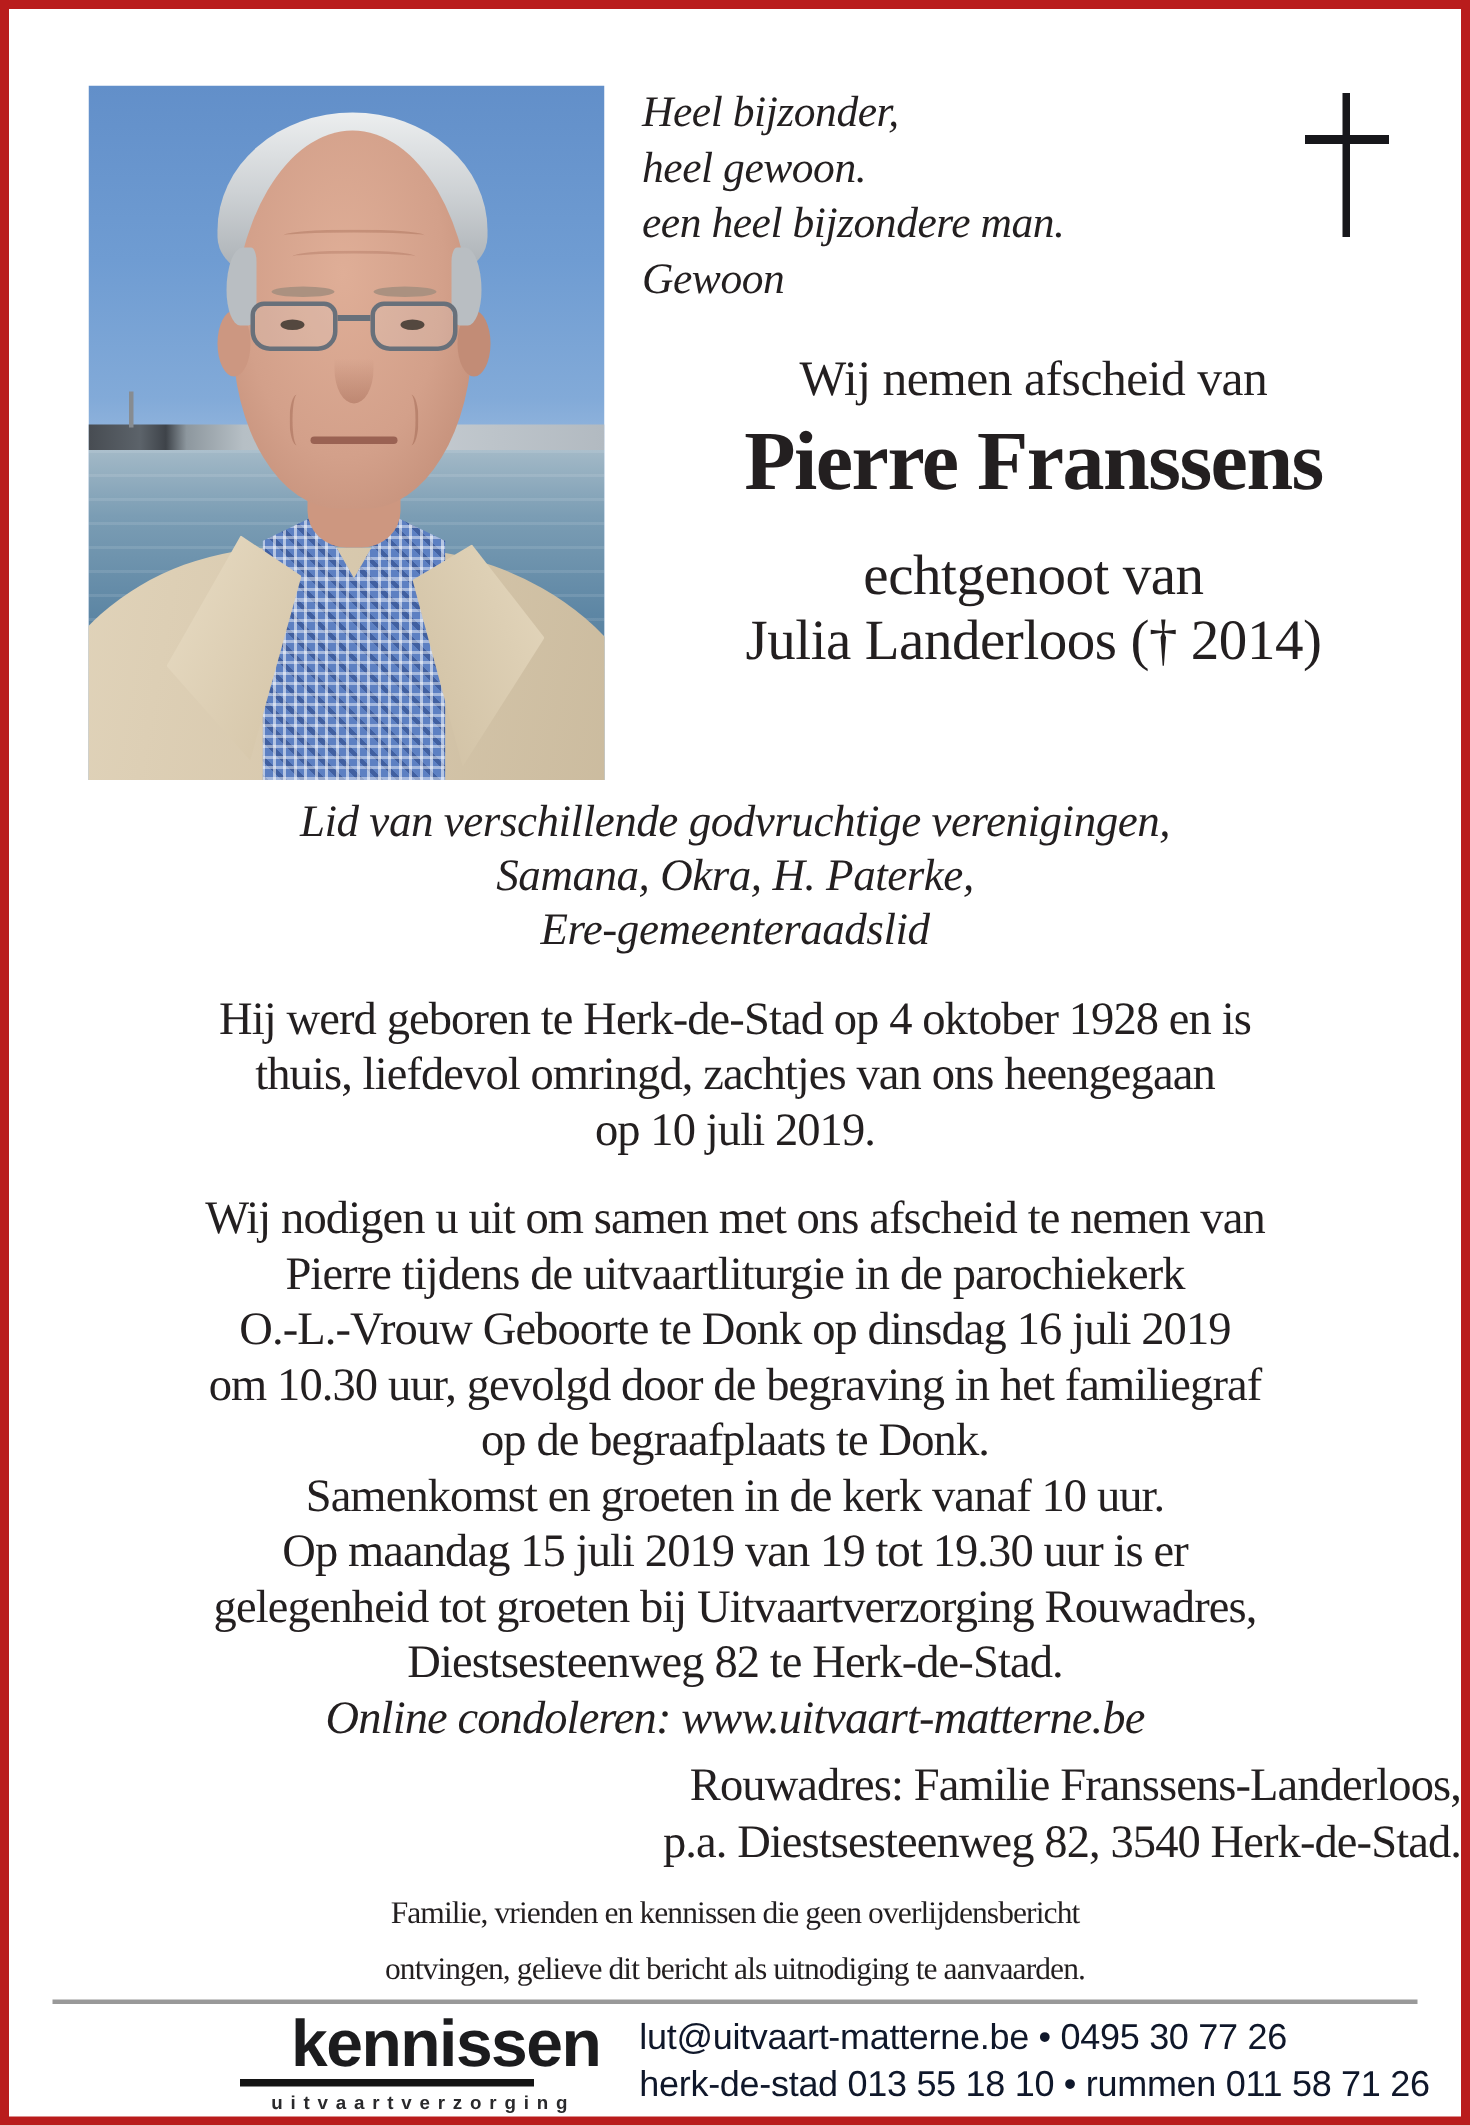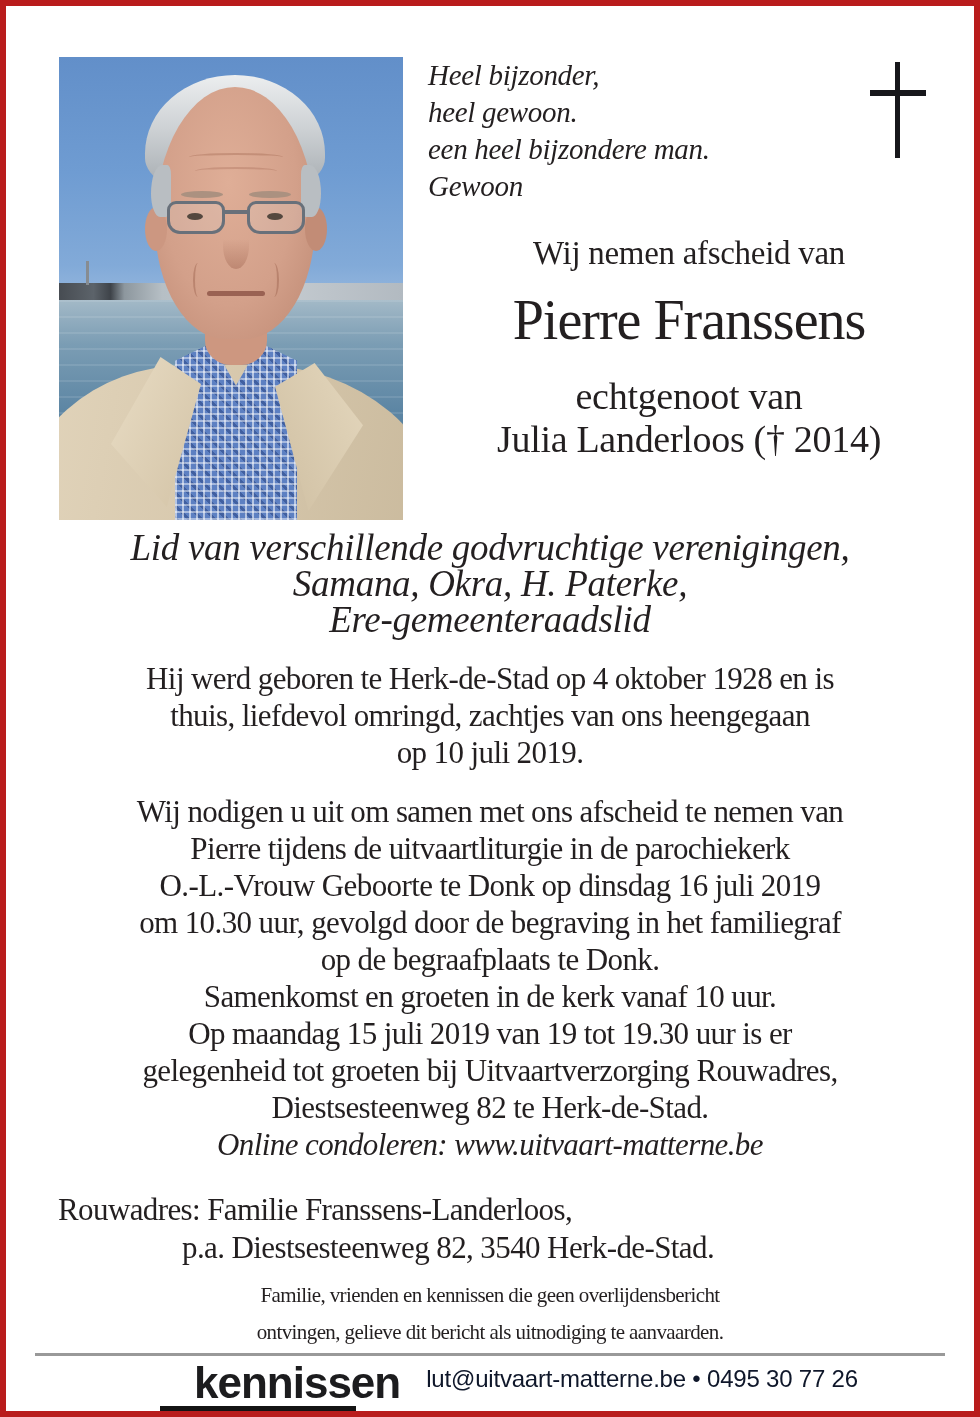--- a/index.html
+++ b/index.html
@@ -96,33 +96,33 @@
 
   .right-col { position: relative; flex: 1; padding-left: 25px; }
 
   .epigraph { font-style: italic; font-size: 29px; line-height: 37px; letter-spacing: -0.3px; }
 
   .cross { position: absolute; top: 5px; right: 24px; width: 56px; height: 96px; }
   .cross .v { position:absolute; left: 25px; top: 0; width: 5px; height: 96px; background: #17171b; }
   .cross .h { position:absolute; left: 0; top: 28px; width: 56px; height: 6px; background: #17171b; }
 
   .farewell { margin-top: 28px; text-align: center; font-size: 33px; line-height: 40px; letter-spacing: -0.3px; }
-  .deceased { margin-top: 12px; text-align: center; font-size: 56px; line-height: 70px;
-    font-weight: normal; letter-spacing: -1px; white-space: nowrap; }
+  .deceased { text-align: center; font-size: 56px; line-height: 70px;
+    font-weight: bold; letter-spacing: -1px; white-space: nowrap; }
   .spouse { margin-top: 20px; text-align: center; font-size: 38px; line-height: 43px; letter-spacing: -0.3px; }
 
   
   .line { white-space: nowrap; }
   .memberships { margin-top: 10px; text-align: center; font-style: italic;
-    font-size: 37px; line-height: 36px; letter-spacing: -0.3px; }
+    font-size: 30px; line-height: 36px; letter-spacing: -0.3px; }
   .para { text-align: center; font-size: 31px; line-height: 37px; letter-spacing: -0.6px; }
   .para-birth { margin-top: 22px; }
   .para-invite { margin-top: 22px; }
   .online { font-style: italic; }
-  .address { margin-top: 28px; padding-left: 52px; font-size: 31px; line-height: 38px; letter-spacing: -0.6px; }
+  .address { margin-top: 8px; padding-left: 52px; font-size: 31px; line-height: 38px; letter-spacing: -0.6px; text-align: right; }
   .address .indent { padding-left: 124px; }
   .notice { margin-top: 10px; text-align: center; font-size: 21px; line-height: 37px; letter-spacing: -0.6px; }
 
   
   .divider { margin: 2px 29px 0 29px; border: 0; border-top: 3px solid #999999; }
   .footer { display: flex; align-items: flex-start; margin-top: 7px; padding-left: 154px; }
   .logo { display: inline-block; text-align: center; }
   .logo-name { font-family: "Liberation Sans", "DejaVu Sans", sans-serif;
     font-size: 44px; line-height: 40px; font-weight: 700; letter-spacing: -1px; color: #1c1c1e;
     padding: 0 4px 0 34px; }
@@ -230,16 +230,17 @@
   <hr class="divider">
 
   <div class="footer">
     <div class="logo">
       <div class="logo-name">kennissen</div>
       <div class="logo-bar"></div>
       <div class="logo-sub">uitvaartverzorging</div>
     </div>
     <div class="contact">
       <div class="line">lut@uitvaart-matterne.be • 0495 30 77 26</div>
+      <div class="line">herk-de-stad 013 55 18 10 • rummen 011 58 71 26</div>
     </div>
   </div>
 
 </div>
 
 </body></html>

